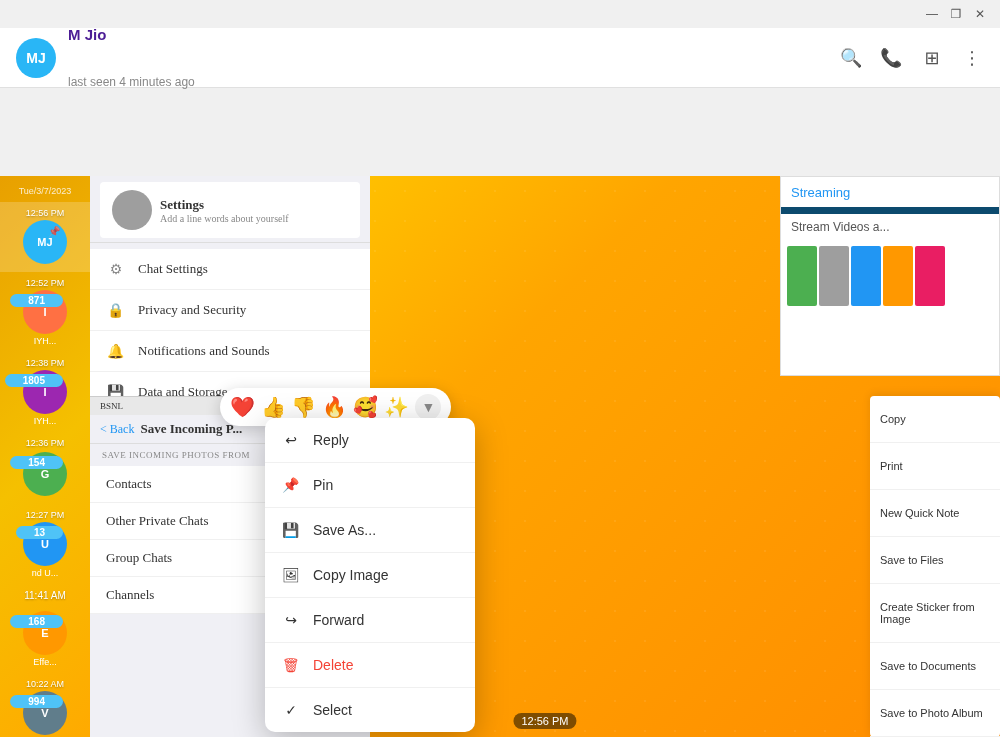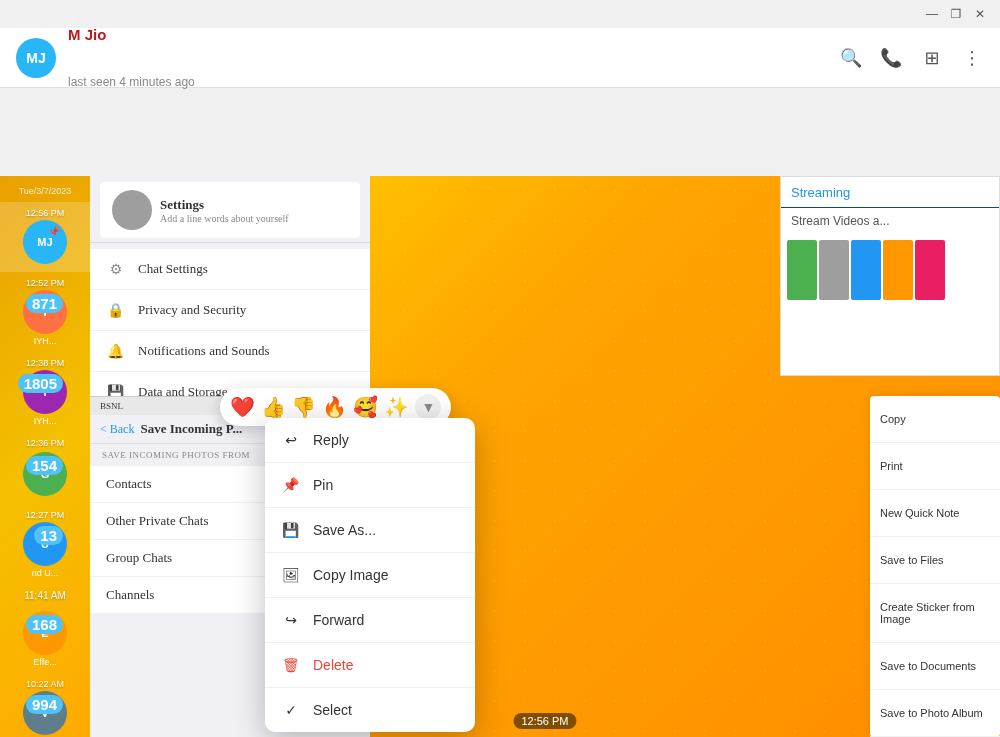--- a/index.html
+++ b/index.html
@@ -14,21 +14,21 @@
     .titlebar-btn { width: 24px; height: 24px; display: flex; align-items: center; justify-content: center; cursor: pointer; font-size: 12px; color: #555; border-radius: 2px; }
 
     
     .header {
       position: absolute; top: 28px; left: 0; right: 0; height: 60px;
       background: #fff; display: flex; align-items: center; padding: 0 16px;
       border-bottom: 1px solid #e0e0e0; z-index: 90;
     }
     .header-avatar { width: 40px; height: 40px; border-radius: 50%; background: #ccc; margin-right: 12px; }
     .header-info { flex: 1; }
-    .header-name { font-size: 15px; font-weight: 600; color: #b91c1c; }
+    .header-name { font-size: 15px; font-weight: 600; color: #4c1d95; }
     .header-status { font-size: 12px; color: #888; margin-top: 32px; }
     .header-actions { display: flex; gap: 16px; }
     .header-icon { width: 24px; height: 24px; display: flex; align-items: center; justify-content: center; color: #555; cursor: pointer; font-size: 18px; }
 
     
     .sidebar {
       position: absolute; top: 88px; left: 0; width: 90px; bottom: 0;
       background: linear-gradient(135deg, #e8a000 0%, #f5c000 50%, #ffaa00 100%);
       overflow: hidden; z-index: 10;
     }
@@ -37,21 +37,21 @@
     .chat-list {
       position: absolute; top: 88px; left: 0; width: 90px; bottom: 0;
       z-index: 11;
     }
     .chat-item {
       display: flex; flex-direction: column; align-items: center; padding: 6px 4px;
       cursor: pointer; position: relative;
     }
     .chat-item.active { background: rgba(255,255,255,0.2); }
     .chat-avatar { width: 44px; height: 44px; border-radius: 50%; background: #ccc; margin-bottom: 2px; display: flex; align-items: center; justify-content: center; font-size: 11px; font-weight: bold; color: #fff; }
-    .chat-badge { position: absolute; top: 4px; right: 4px; background: #4fc3f7; color: #fff; border-radius: 10px; padding: 1px 6px; font-size: 15px; font-weight: bold; }
+    .chat-badge { position: absolute; top: 4px; right: 4px; background: #4fc3f7; color: #fff; border-radius: 10px; padding: 1px 18px; font-size: 10px; font-weight: bold; }
     .pin-icon { position: absolute; top: 6px; right: 6px; color: rgba(255,255,255,0.8); font-size: 10px; }
 
     
     .main-chat {
       position: absolute; top: 88px; left: 90px; right: 0; bottom: 0;
       background: linear-gradient(135deg, #FFD700 0%, #FFA500 50%, #FF8C00 100%);
       overflow: hidden;
     }
     .settings-item-phone {
       display: flex; align-items: center; padding: 10px 16px; gap: 12px;
@@ -289,21 +289,21 @@
             <span class="save-option-label">Group Chats</span>
           </div>
           <div class="save-option-item">
             <span class="save-option-label">Channels</span>
           </div>
         </div>
       </div>
     </div>
 
     <div style="position:absolute; top:0; right:0; width:220px; height:200px; background:white; border:1px solid #ddd; z-index:15; overflow:hidden;">
-      <div style="padding:6px 10px; border-bottom:1px solid #0c4a6e;">
+      <div style="padding:6px 10px; border-bottom:7px solid #0c4a6e;">
         <span style="font-size:13px; color:#2196F3; font-weight:500;">Streaming</span>
       </div>
       <div style="padding:6px 10px; font-size:12px; color:#555;">Stream Videos a...</div>
 
       <div style="display:flex; gap:2px; padding:6px;">
         <div style="width:30px; height:60px; background:#4CAF50; border-radius:2px;"></div>
         <div style="width:30px; height:60px; background:#9E9E9E; border-radius:2px;"></div>
         <div style="width:30px; height:60px; background:#2196F3; border-radius:2px;"></div>
         <div style="width:30px; height:60px; background:#FF9800; border-radius:2px;"></div>
         <div style="width:30px; height:60px; background:#E91E63; border-radius:2px;"></div>

